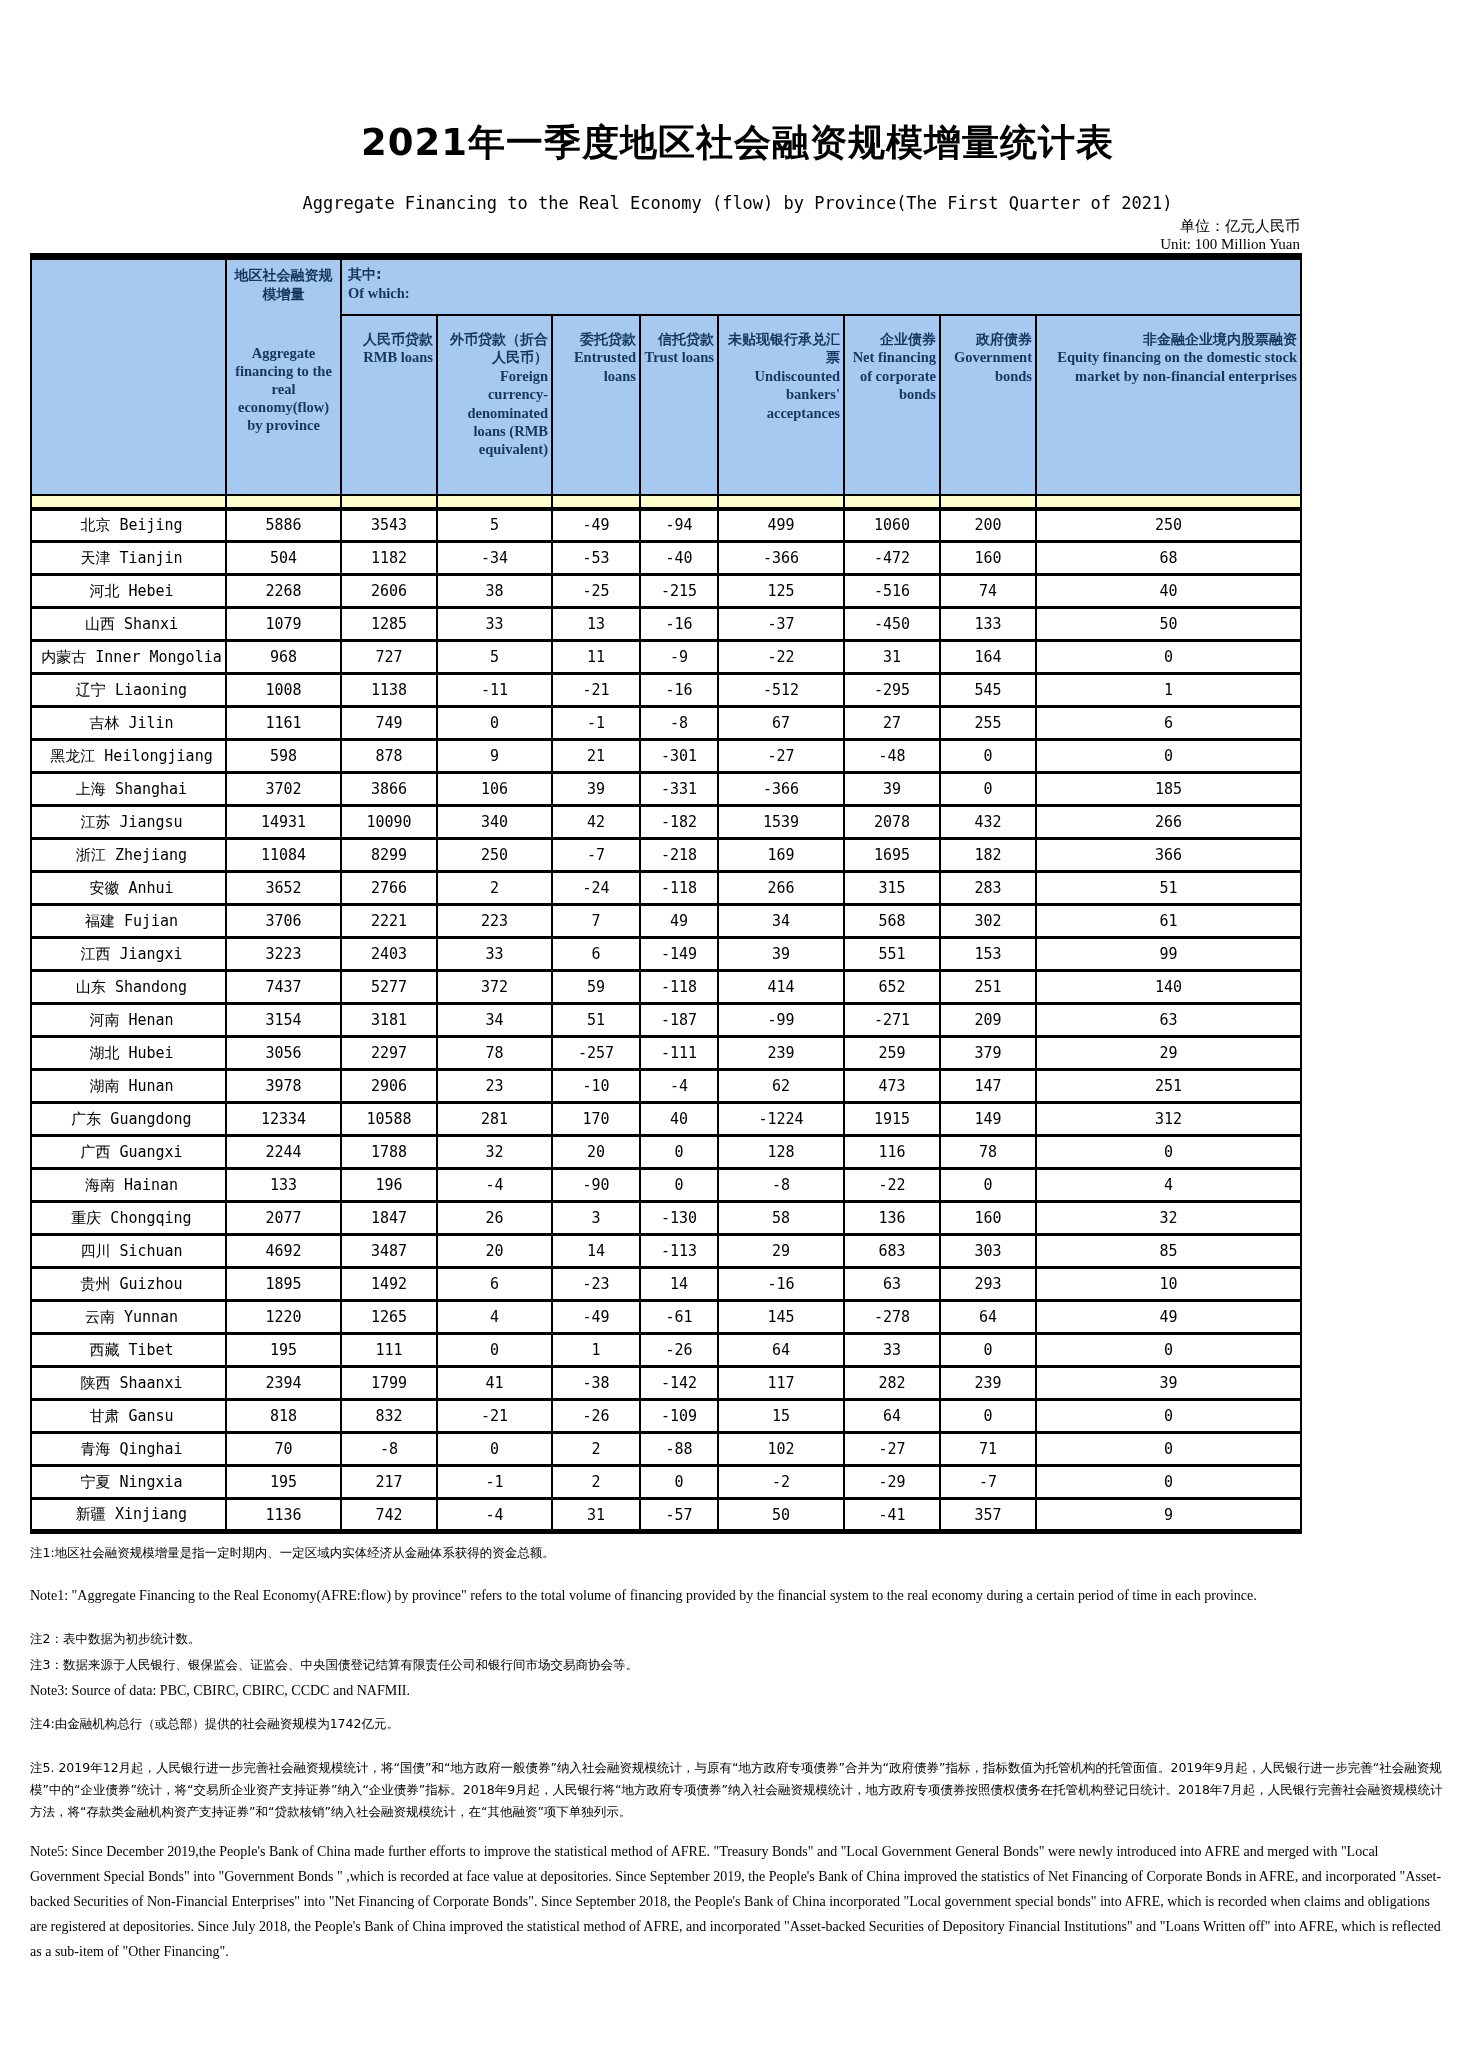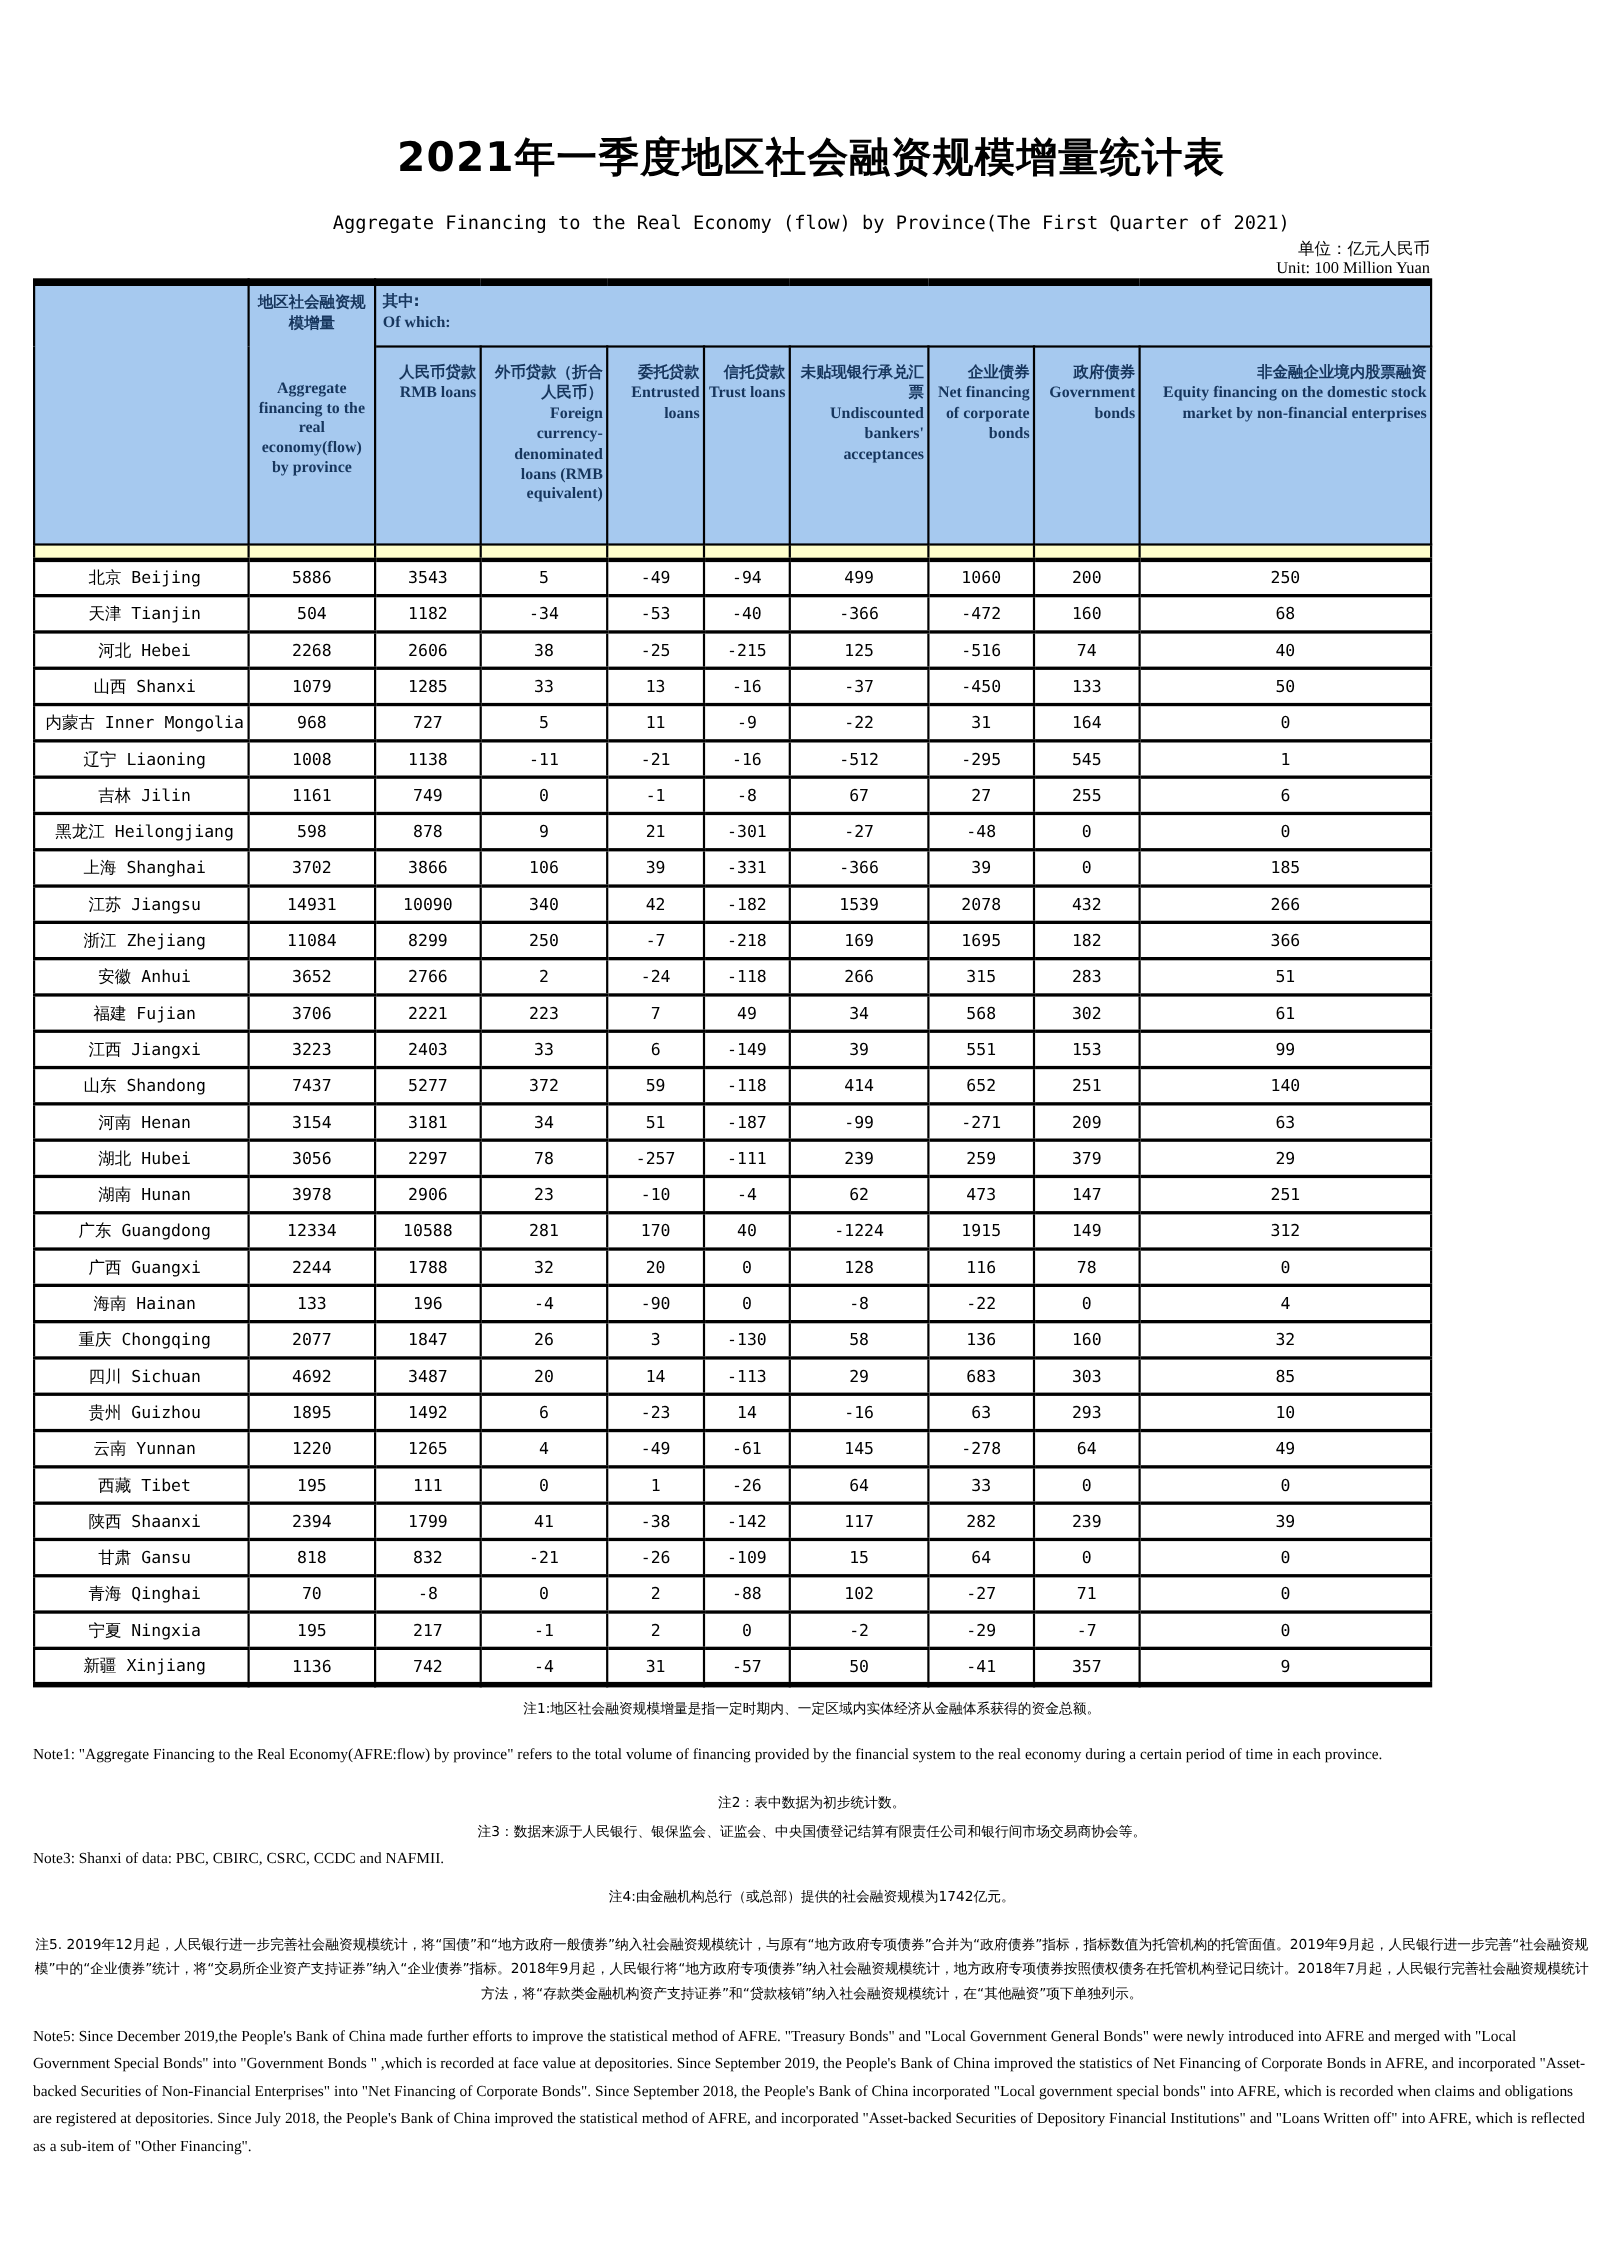--- a/index.html
+++ b/index.html
@@ -95,21 +95,20 @@
     font-size: 15px;
     white-space: nowrap;
     overflow: hidden;
   }
 
   .notes { width: 1416px; margin: 10px 0 0 30px; }
   .n-cn {
     font-family: "DejaVu Sans", sans-serif;
     font-size: 12.5px;
     line-height: 1.45;
-    text-align: center;
   }
   .n-en {
     font-family: "Liberation Serif", serif;
     font-size: 14px;
     line-height: 1.45;
   }
   .mb-lg { margin-bottom: 24px; }
   .mb-md { margin-bottom: 14px; }
   .mb-sm { margin-bottom: 7px; }
   .note5-cn { line-height: 1.75; margin-bottom: 16px; }
@@ -576,19 +575,19 @@
           <td class="num">9</td>
         </tr>
       </tbody>
   </table>
 
   <div class="notes">
     <p class="n-cn mb-lg">注1:地区社会融资规模增量是指一定时期内、一定区域内实体经济从金融体系获得的资金总额。</p>
     <p class="n-en mb-lg">Note1: "Aggregate Financing to the Real Economy(AFRE:flow) by province" refers to the total volume of financing provided by the financial system to the real economy during a certain period of time in each province.</p>
     <p class="n-cn mb-sm">注2：表中数据为初步统计数。</p>
     <p class="n-cn mb-sm">注3：数据来源于人民银行、银保监会、证监会、中央国债登记结算有限责任公司和银行间市场交易商协会等。</p>
-    <p class="n-en mb-md">Note3: Shanxi of data: PBC, CBIRC, CSRC, CCDC and NAFMII.</p>
+    <p class="n-en mb-md">Note3: Source of data: PBC, CBIRC, CBIRC, CCDC and NAFMII.</p>
     <p class="n-cn mb-lg">注4:由金融机构总行（或总部）提供的社会融资规模为1742亿元。</p>
     <p class="n-cn note5-cn">注5. 2019年12月起，人民银行进一步完善社会融资规模统计，将“国债”和“地方政府一般债券”纳入社会融资规模统计，与原有“地方政府专项债券”合并为“政府债券”指标，指标数值为托管机构的托管面值。2019年9月起，人民银行进一步完善“社会融资规模”中的“企业债券”统计，将“交易所企业资产支持证券”纳入“企业债券”指标。2018年9月起，人民银行将“地方政府专项债券”纳入社会融资规模统计，地方政府专项债券按照债权债务在托管机构登记日统计。2018年7月起，人民银行完善社会融资规模统计方法，将“存款类金融机构资产支持证券”和“贷款核销”纳入社会融资规模统计，在“其他融资”项下单独列示。</p>
     <p class="n-en note5-en">Note5:  Since December 2019,the People's Bank of China made further efforts to improve the statistical method of AFRE. "Treasury Bonds" and "Local Government General Bonds" were newly introduced into AFRE and merged with  "Local Government Special Bonds" into "Government Bonds " ,which is recorded at face value at depositories. Since September 2019, the People's Bank of China improved the statistics of Net Financing of Corporate Bonds in AFRE, and incorporated "Asset-backed Securities of Non-Financial Enterprises" into "Net Financing of Corporate Bonds".  Since September 2018, the People's Bank of China incorporated "Local government special bonds" into AFRE, which is recorded when claims and obligations are registered at depositories. Since July 2018, the People's Bank of China improved the statistical method of AFRE, and incorporated "Asset-backed Securities of Depository Financial Institutions" and "Loans Written off" into AFRE, which is reflected as a sub-item of "Other Financing".</p>
   </div>
 
 </div>
 
 </body></html>

